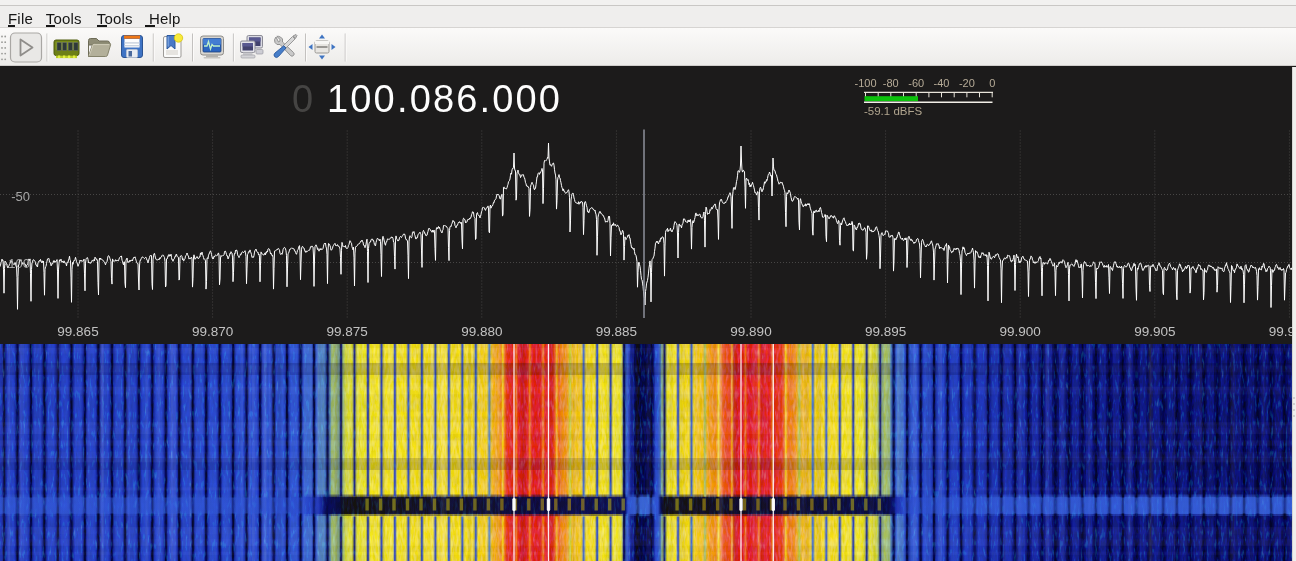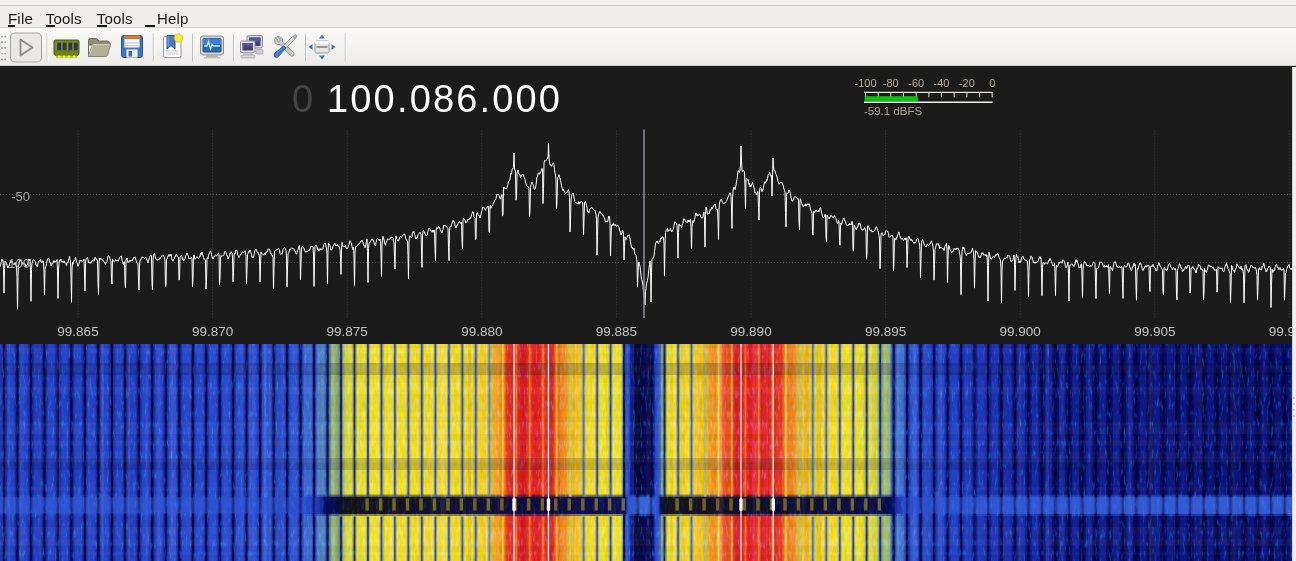--- a/index.html
+++ b/index.html
@@ -2,21 +2,21 @@
 <html><head><meta charset="utf-8"><style>html,body{margin:0;padding:0;width:1296px;height:561px;overflow:hidden;background:#1c1b1b;font-family:"Liberation Sans",sans-serif;}*{box-sizing:border-box}</style></head><body>
 <div style="position:relative;width:1296px;height:561px">
     <div style="position:absolute;left:0;top:0;width:1296px;height:6px;background:#f2f1f0;border-bottom:1px solid #c9c7c5"></div>
     <div style="position:absolute;left:0;top:6px;width:1296px;height:22px;background:#efeeed;border-bottom:1px solid #d6d4d2"></div>
     <span style="position:absolute;left:8.0px;top:10px;font-size:15px;color:#161616;letter-spacing:0.2px">File</span>
     <div style="position:absolute;left:8.0px;top:25px;width:7.0px;height:1.6px;background:#161616"></div>
     <span style="position:absolute;left:45.8px;top:10px;font-size:15px;color:#161616;letter-spacing:0.2px">Tools</span>
     <div style="position:absolute;left:45.8px;top:25px;width:9.5px;height:1.6px;background:#161616"></div>
     <span style="position:absolute;left:96.8px;top:10px;font-size:15px;color:#161616;letter-spacing:0.2px">Tools</span>
     <div style="position:absolute;left:96.8px;top:25px;width:10.5px;height:1.6px;background:#161616"></div>
-    <span style="position:absolute;left:157px;top:10px;font-size:15px;color:#161616;letter-spacing:0.2px">Help</span>
+    <span style="position:absolute;left:149px;top:10px;font-size:15px;color:#161616;letter-spacing:0.2px">Help</span>
     <div style="position:absolute;left:145.2px;top:25px;width:10.0px;height:1.6px;background:#161616"></div>
     <div style="position:absolute;left:0;top:28px;width:1296px;height:38px;background:linear-gradient(#fbfaf9,#edecea);border-bottom:1px solid #cfcdcb"></div>
     <svg style="position:absolute;left:0;top:0" width="1296" height="561" viewBox="0 0 1296 561">
       <rect x="0" y="66" width="1296" height="278" fill="#1c1b1b"></rect>
       <line x1="78.0" y1="130.5" x2="78.0" y2="318" stroke="#474645" stroke-width="1" stroke-dasharray="1 2"></line>
       <line x1="212.6" y1="130.5" x2="212.6" y2="318" stroke="#474645" stroke-width="1" stroke-dasharray="1 2"></line>
       <line x1="347.2" y1="130.5" x2="347.2" y2="318" stroke="#474645" stroke-width="1" stroke-dasharray="1 2"></line>
       <line x1="481.8" y1="130.5" x2="481.8" y2="318" stroke="#474645" stroke-width="1" stroke-dasharray="1 2"></line>
       <line x1="616.4" y1="130.5" x2="616.4" y2="318" stroke="#474645" stroke-width="1" stroke-dasharray="1 2"></line>
       <line x1="751.0" y1="130.5" x2="751.0" y2="318" stroke="#474645" stroke-width="1" stroke-dasharray="1 2"></line>

